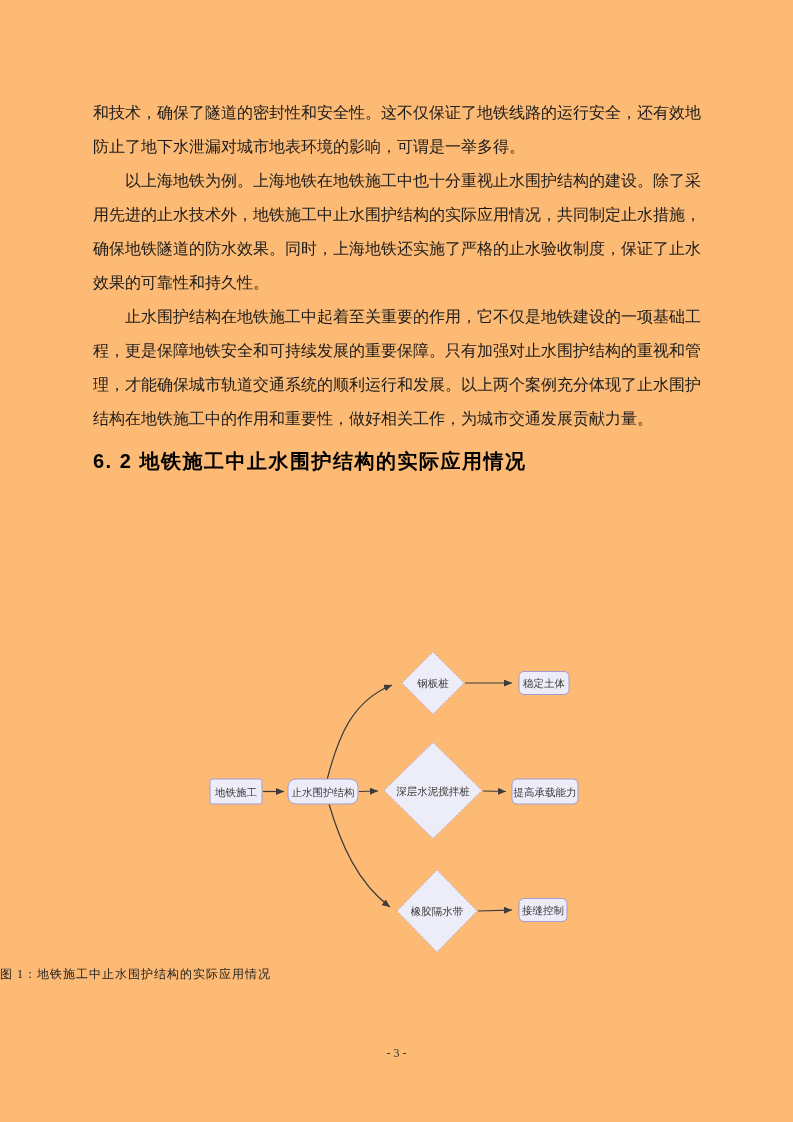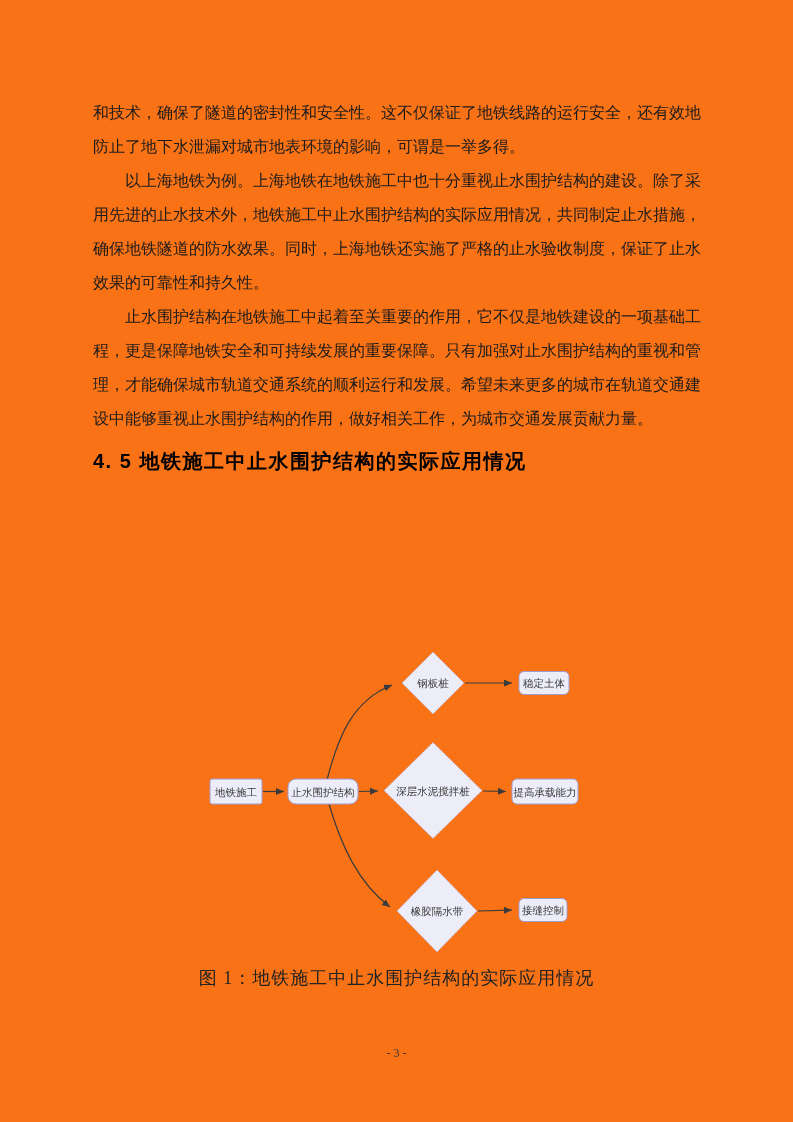--- a/index.html
+++ b/index.html
@@ -1,20 +1,20 @@
 <!DOCTYPE html>
 <html><head>
 <meta charset="utf-8">
 <style>
   html, body { margin: 0; padding: 0; background: #ffffff; }
   .page {
     position: relative;
     width: 793px;
     height: 1122px;
-    background: #f97316;
+    background: #fdba74;
     overflow: hidden;
     font-family: "Liberation Serif", "DejaVu Serif", serif;
     color: #1a1a1a;
   }
   .text-block {
     position: absolute;
     left: 93px;
     top: 96px;
     width: 608px;
   }
@@ -47,22 +47,21 @@
   .flow-node-text {
     font-family: "Liberation Sans", "DejaVu Sans", sans-serif;
     font-size: 10.5px;
     fill: #3a3a3a;
   }
   .figure-caption {
     position: absolute;
     left: 0;
     top: 966px;
     width: 793px;
-    text-align: center;
-    font-size: 18px;
+    font-size: 12px;
     letter-spacing: 1px;
     color: #222222;
   }
   .page-number {
     position: absolute;
     left: 0;
     top: 1046px;
     width: 793px;
     text-align: center;
     font-size: 12px;
@@ -70,22 +69,22 @@
   }
 </style>
 </head>
 <body>
 
 <div class="page">
 
   <div class="text-block">
     <p class="para">和技术，确保了隧道的密封性和安全性。这不仅保证了地铁线路的运行安全，还有效地防止了地下水泄漏对城市地表环境的影响，可谓是一举多得。</p>
     <p class="para indent">以上海地铁为例。上海地铁在地铁施工中也十分重视止水围护结构的建设。除了采用先进的止水技术外，地铁施工中止水围护结构的实际应用情况，共同制定止水措施，确保地铁隧道的防水效果。同时，上海地铁还实施了严格的止水验收制度，保证了止水效果的可靠性和持久性。</p>
-    <p class="para indent">止水围护结构在地铁施工中起着至关重要的作用，它不仅是地铁建设的一项基础工程，更是保障地铁安全和可持续发展的重要保障。只有加强对止水围护结构的重视和管理，才能确保城市轨道交通系统的顺利运行和发展。希望未来更多的城市在轨道交通建设中能够重视止水围护结构的作用，做好相关工作，为城市交通发展贡献力量。</p>
-    <h2 class="section-heading">4. 5 地铁施工中止水围护结构的实际应用情况</h2>
+    <p class="para indent">止水围护结构在地铁施工中起着至关重要的作用，它不仅是地铁建设的一项基础工程，更是保障地铁安全和可持续发展的重要保障。只有加强对止水围护结构的重视和管理，才能确保城市轨道交通系统的顺利运行和发展。以上两个案例充分体现了止水围护结构在地铁施工中的作用和重要性，做好相关工作，为城市交通发展贡献力量。</p>
+    <h2 class="section-heading">6. 2 地铁施工中止水围护结构的实际应用情况</h2>
   </div>
 
   <div class="diagram-wrap">
     <svg width="793" height="320" viewBox="0 0 793 320">
       <defs>
         <marker id="ah" markerWidth="9" markerHeight="8" refX="8" refY="3.5" orient="auto" markerUnits="userSpaceOnUse">
           <path d="M0,0 L8,3.5 L0,7 Z" fill="#3b3b3b"></path>
         </marker>
       </defs>
 

